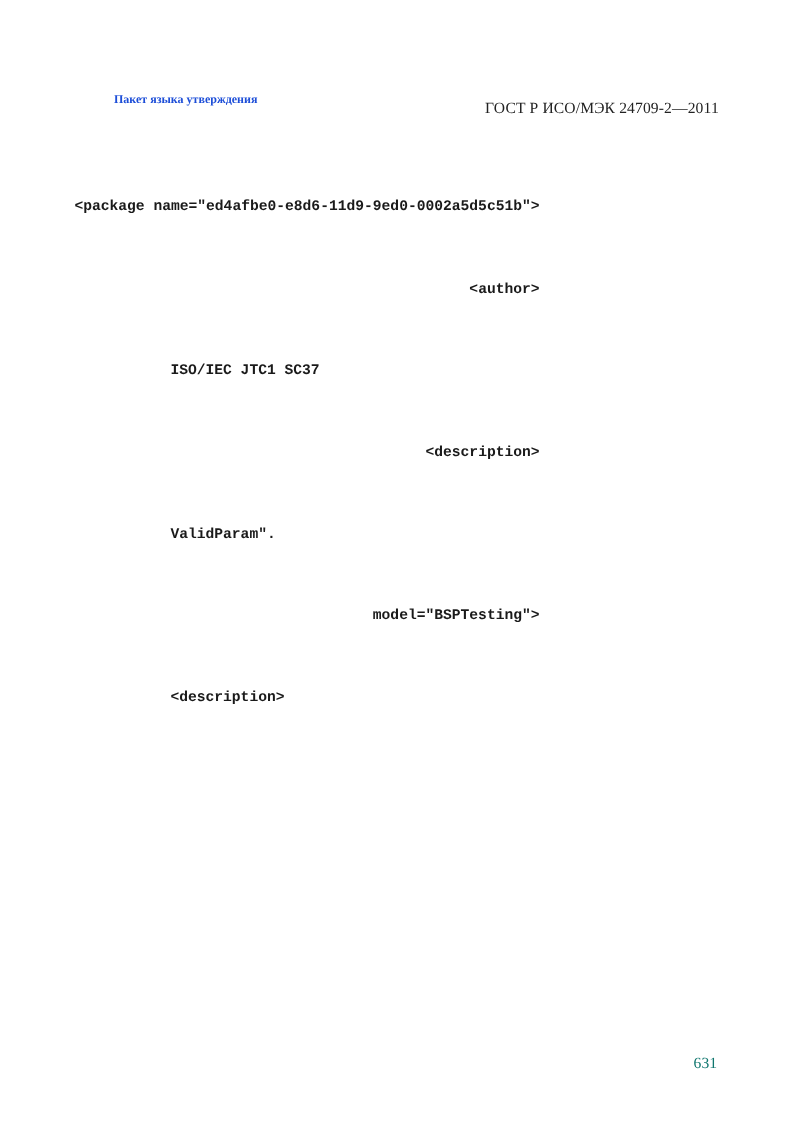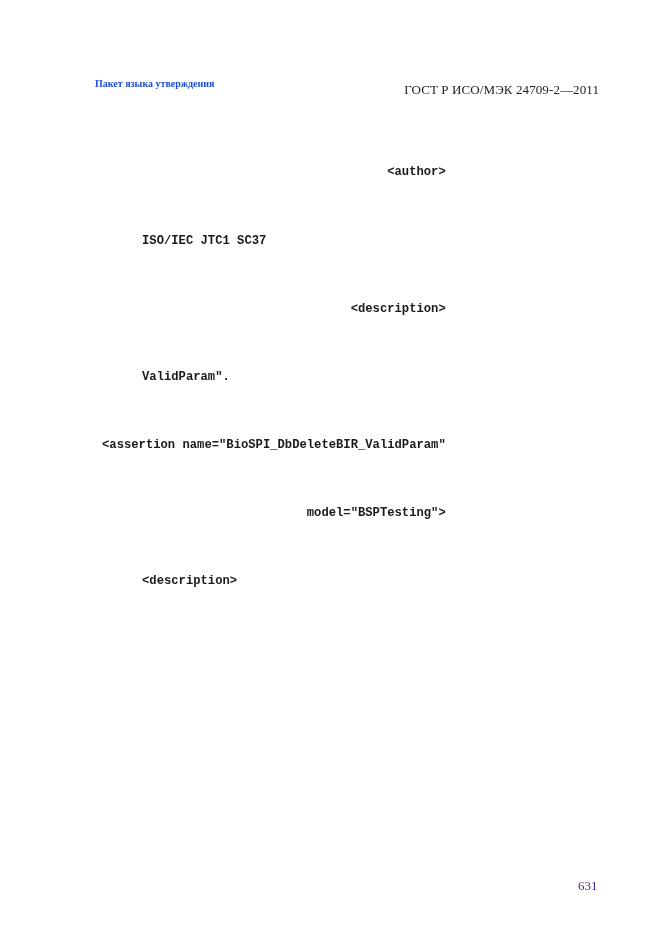--- a/index.html
+++ b/index.html
@@ -52,36 +52,36 @@
     .ind0 { padding-left: 0; }
     .ind1 { padding-left: 40px; text-align: right; }
     .ind2 { padding-left: 80px; }
     .ind3 { padding-left: 119px; }
     .page-number {
       position: absolute;
       top: 878px;
       left: 578px;
       font-family: "Liberation Serif", serif;
       font-size: 13px;
-      color: #4c1d95;
+      color: #0f766e;
     }
   </style>
 </head>
 <body>
 
 <div class="header">ГОСТ Р ИСО/МЭК 24709-2—2011</div>
 
 <div class="section-title">Пакет языка утверждения</div>
 
 <div class="code">
+  <span class="line ind0">&lt;package name="ed4afbe0-e8d6-11d9-9ed0-0002a5d5c51b"&gt;</span>
   <span class="line ind1">&lt;author&gt;</span>
   <span class="line ind2">ISO/IEC JTC1 SC37</span>
   <span class="line ind1">&lt;description&gt;</span>
   <span class="line ind2">ValidParam".</span>
-  <span class="line ind1">&lt;assertion name="BioSPI_DbDeleteBIR_ValidParam"</span>
   <span class="line ind1">model="BSPTesting"&gt;</span>
   <span class="line ind2">&lt;description&gt;</span>
   
   
   
   
   
   
   
   

